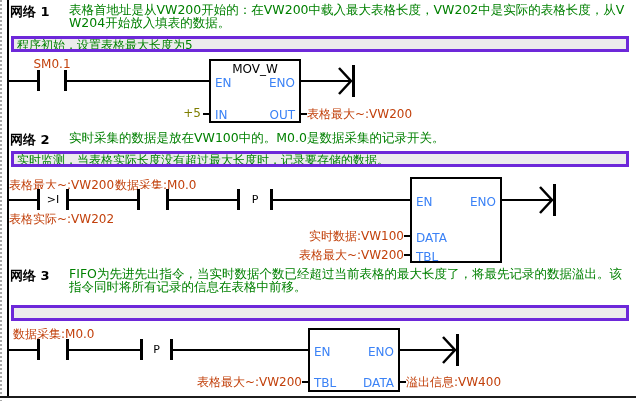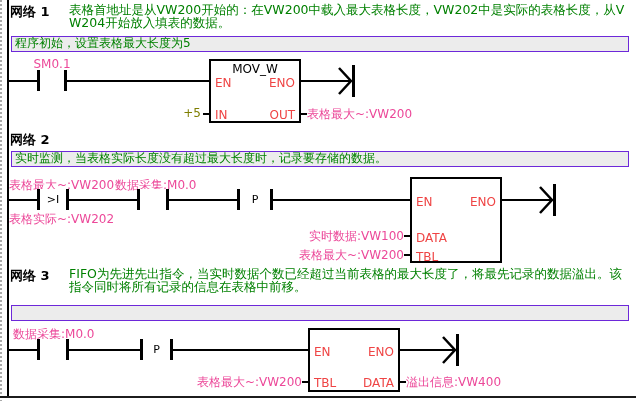--- a/index.html
+++ b/index.html
@@ -8,35 +8,35 @@
     position:relative; width:636px; height:401px; background:#fff;
     font-family:"DejaVu Sans","Liberation Sans",sans-serif; overflow:hidden;
   }
   .edge { position:absolute; left:0; top:0; width:2px; height:401px;
     background:repeating-linear-gradient(#aaa 0 2px,#fff 2px 4px); }
   .rail { position:absolute; left:7px; top:0; width:2px; height:397px; background:#000; }
   .net-title { position:absolute; font-size:13px; font-weight:bold; color:#000; white-space:nowrap; }
   .comment { position:absolute; left:69px; width:561px; font-size:12.5px; color:#008000;
     line-height:13px; word-break:break-all; }
   .graybar { position:absolute; left:11px; width:618px; height:16px; background:#ececec;
-    border:1px solid #6d28d9; font-size:12px; color:#008000; line-height:13px;
+    border:3px solid #6d28d9; font-size:12px; color:#008000; line-height:13px;
     padding:0 3px; white-space:nowrap; overflow:hidden; }
   .wire { position:absolute; background:#000; height:2px; }
   .tick { position:absolute; width:6px; height:2px; background:#000; }
   .cbar { position:absolute; width:3px; height:21px; background:#000; }
   .cgap { position:absolute; height:21px; background:#fff; text-align:center;
     font-size:11px; line-height:21px; color:#000; }
-  .oplabel { position:absolute; font-size:12px; color:#ec4899; white-space:nowrap; }
+  .oplabel { position:absolute; font-size:12px; color:#c2410c; white-space:nowrap; }
   .right { text-align:right; }
   .center { text-align:center; }
   .olive { color:#7e7e00; }
   .box { position:absolute; border:2px solid #000; background:#fff; width:92px; }
   .box-title { position:absolute; left:0; right:0; top:1px; text-align:center;
     font-size:12px; color:#000000; white-space:nowrap; }
-  .port { position:absolute; font-size:12px; color:#ef4444; white-space:nowrap; }
+  .port { position:absolute; font-size:12px; color:#3b82f6; white-space:nowrap; }
   .port.l { left:4px; } .port.r { right:4px; }
   .arrow { position:absolute; }
   .watermark { position:absolute; left:487px; top:374px;
     font-family:"DejaVu Sans Mono","Liberation Mono",monospace;
     font-size:13px; color:#b8b8b8; letter-spacing:1px; white-space:nowrap; }
   .botline { position:absolute; left:0; top:396px; width:636px; height:2px; background:#1c1c1c; }
 </style>
 </head>
 <body>
 
@@ -72,20 +72,21 @@
   <div class="tick" style="left:301px;top:113px"></div>
   <div class="oplabel" style="left:307px;top:106px">表格最大~:VW200</div>
 
   <div class="wire" style="left:301px;top:80px;width:50px"></div>
   <svg class="arrow" style="left:338px;top:62px" width="20" height="38" viewBox="0 0 20 38">
     <path d="M1 6 L13 19 L1 32" fill="none" stroke="#000" stroke-width="2.5"></path>
     <line x1="15.5" y1="3" x2="15.5" y2="35" stroke="#000" stroke-width="3"></line>
   </svg>
 
   <div class="net-title" style="left:10px;top:131px">网络 2</div>
+  <div class="comment" style="top:131px">实时采集的数据是放在VW100中的。M0.0是数据采集的记录开关。</div>
   <div class="graybar" style="top:151px">
     <span>实时监测，当表格实际长度没有超过最大长度时，记录要存储的数据。</span>
   </div>
 
   <div class="wire" style="left:9px;top:199px;width:401px"></div>
 
   <div class="oplabel" style="left:9px;top:177px">表格最大~:VW200</div>
   <div class="oplabel" style="left:9px;top:211px">表格实际~:VW202</div>
   <div>
     <div class="cgap" style="left:40px;top:189px;width:26px">&gt;I</div>

